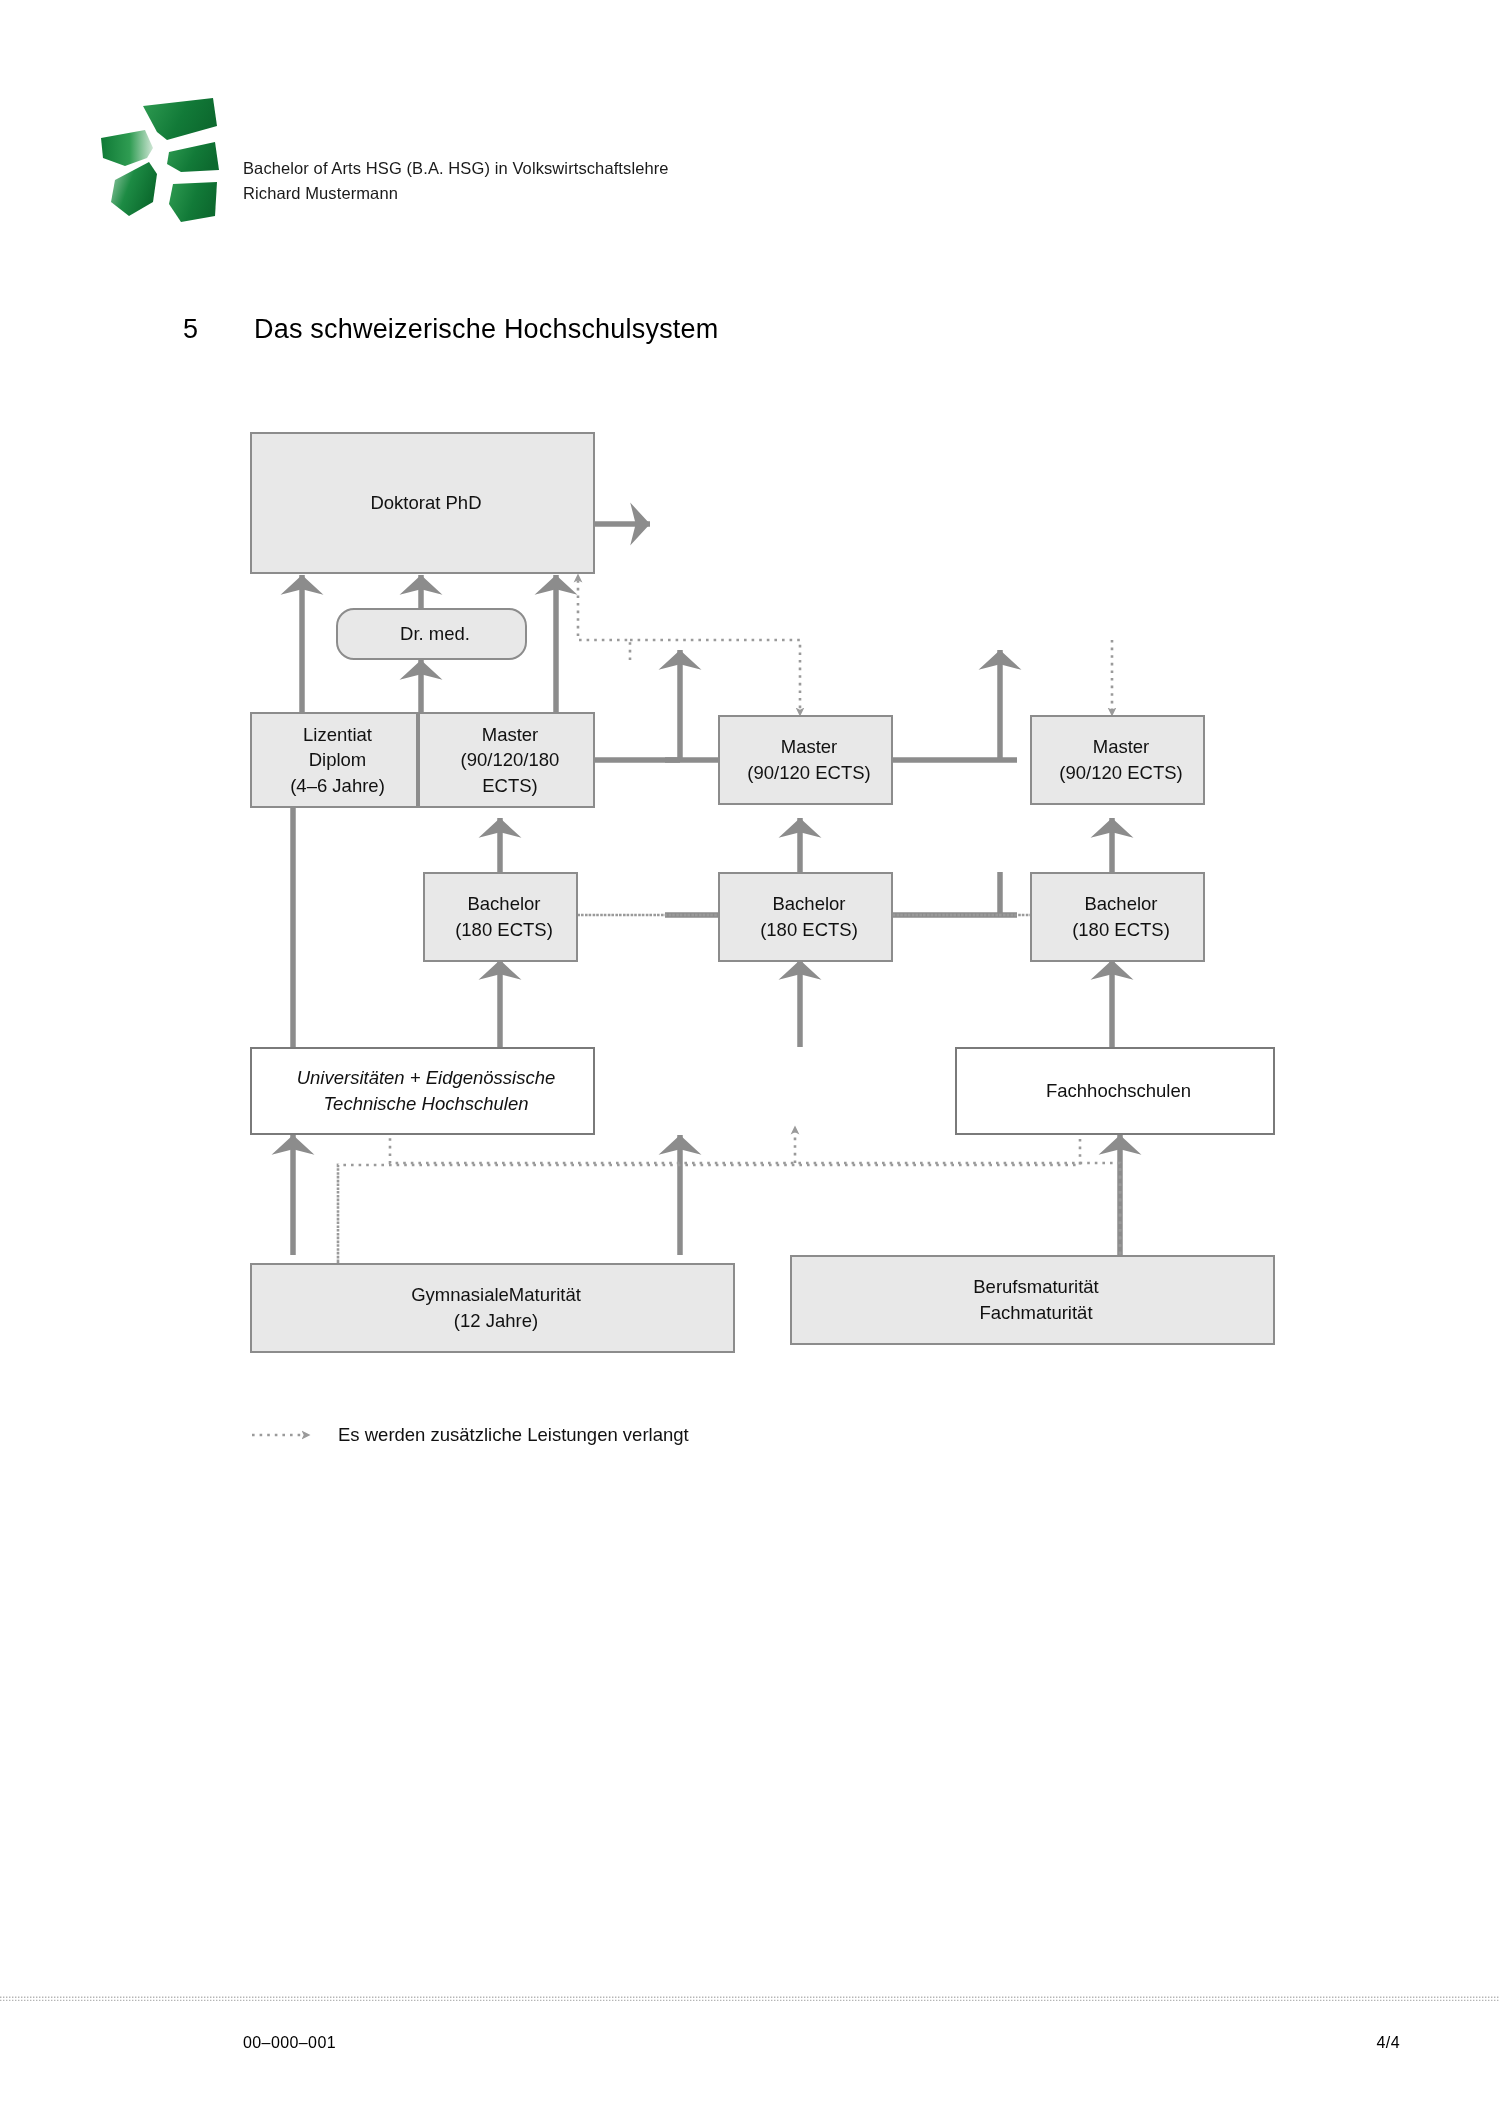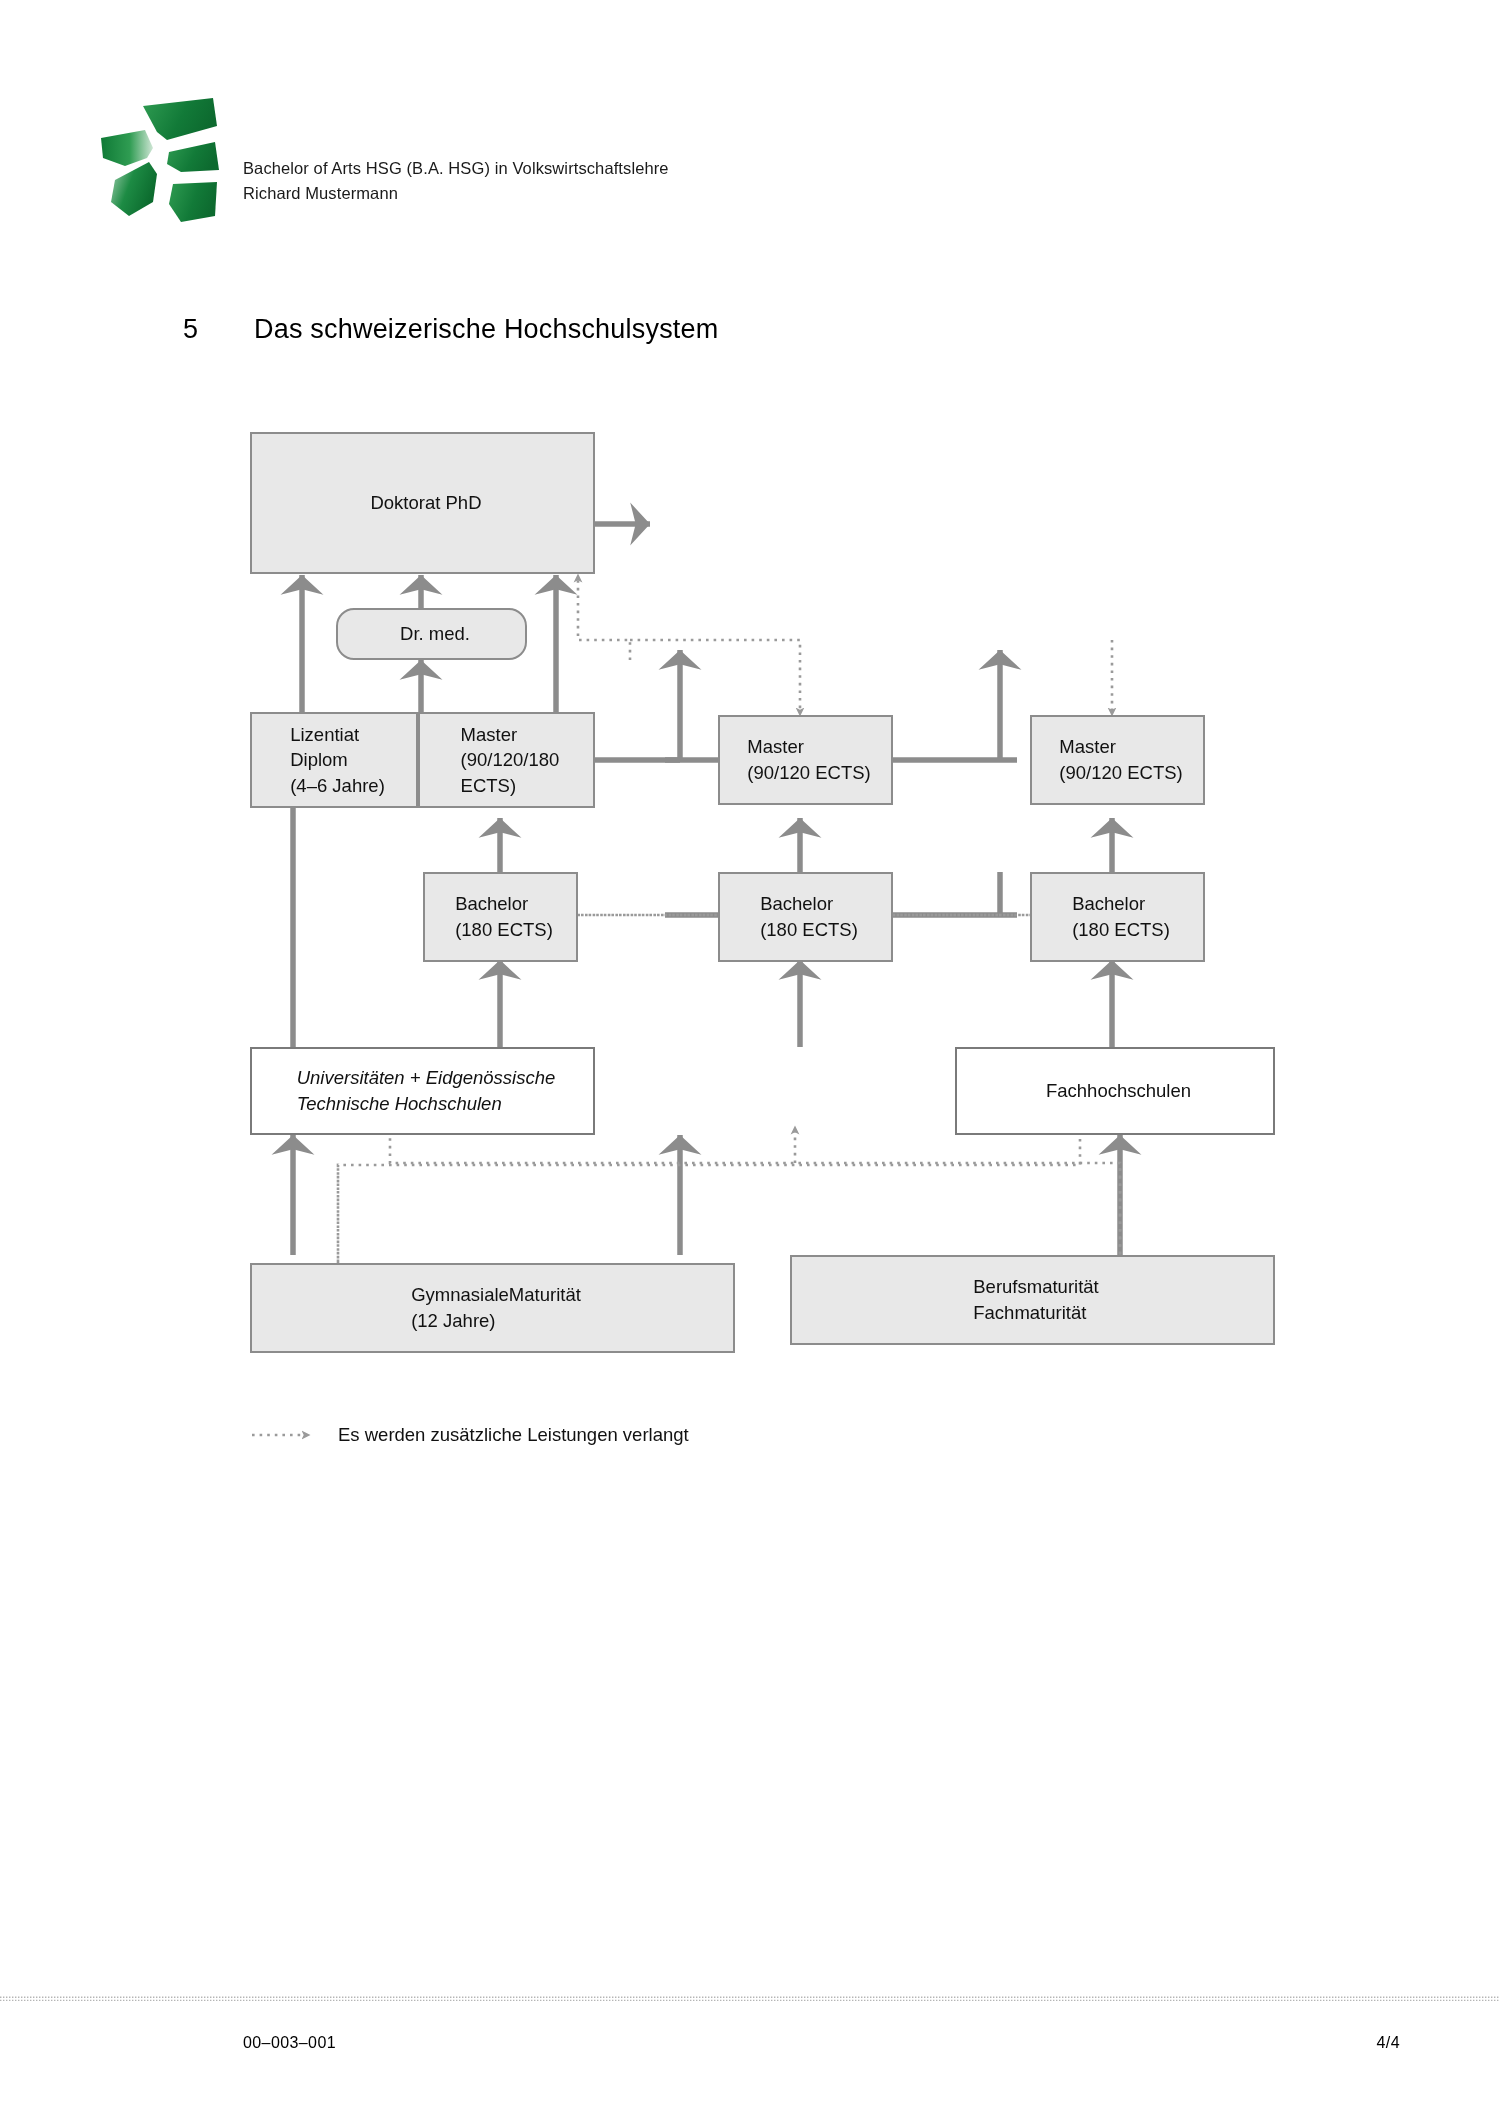--- a/index.html
+++ b/index.html
@@ -79,21 +79,21 @@
   }
 
   .node {
     position: absolute;
     box-sizing: border-box;
     background: #e8e8e8;
     border: 2.5px solid #8c8c8c;
     display: flex;
     align-items: center;
     justify-content: center;
-    text-align: left;
+    text-align: center;
     font-size: 18.5px;
     line-height: 1.38;
     color: #111111;
     z-index: 5;
     padding-left: 7px;
   }
   .node.dashed {
     background: transparent;
     border: 2.5px dashed #6f6f6f;
     align-items: flex-start;
@@ -380,14 +380,14 @@
     <div class="legend-label">Es werden zusätzliche Leistungen verlangt</div>
   </div>
 </div>
 
 <div id="footer-rule">
   <svg width="1500" height="6" aria-hidden="true">
     <line x1="0" y1="1.2" x2="1500" y2="1.2" stroke="#b5b5b5" stroke-width="1.4" stroke-dasharray="1.4,1.6"></line>
     <line x1="0" y1="4.4" x2="1500" y2="4.4" stroke="#b5b5b5" stroke-width="1.4" stroke-dasharray="1.4,1.6"></line>
   </svg>
 </div>
-<div id="footer-left">00–003–001</div>
+<div id="footer-left">00–000–001</div>
 <div id="footer-right">4/4</div>
 
 </body></html>

